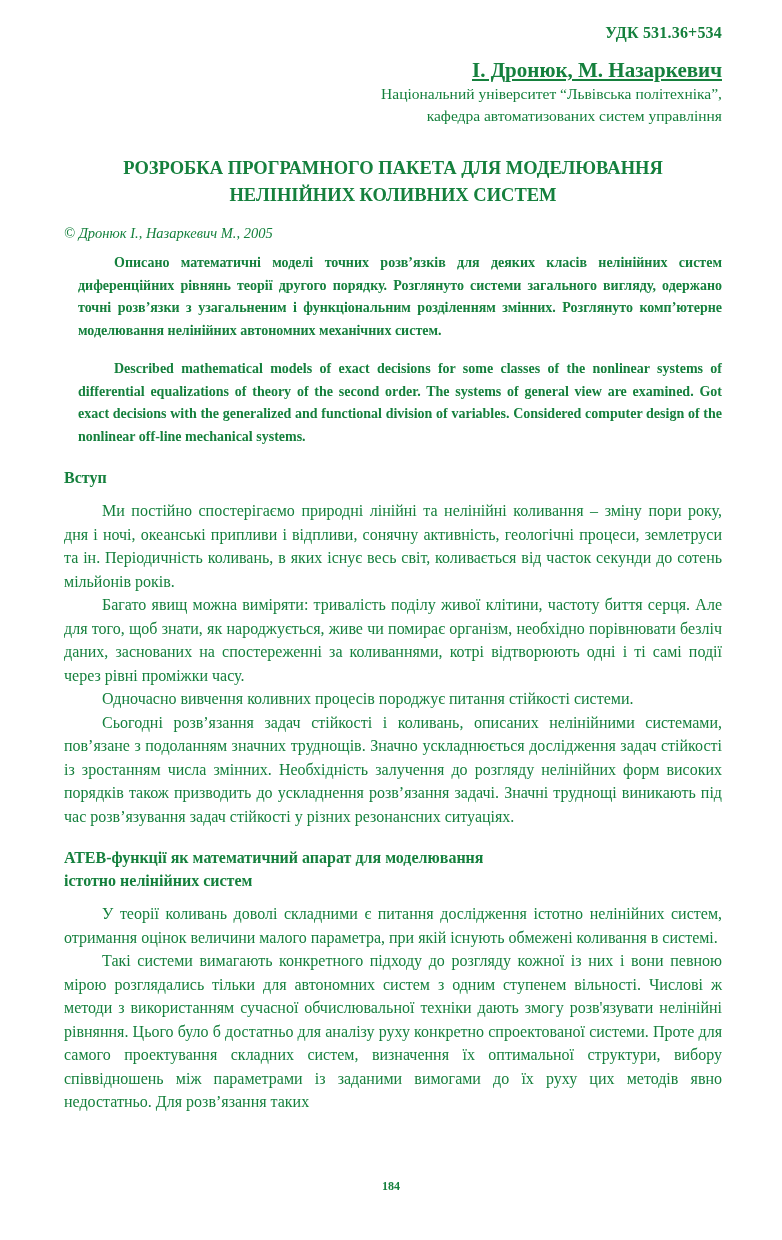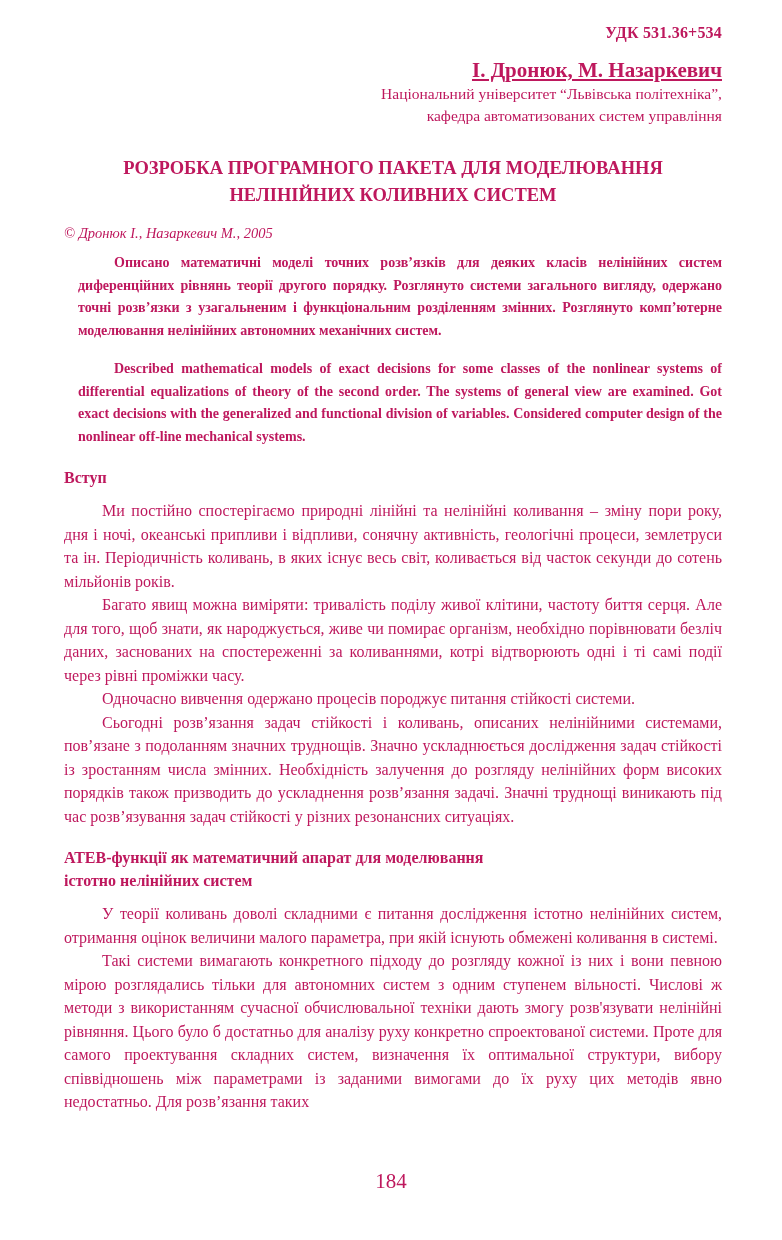--- a/index.html
+++ b/index.html
@@ -6,21 +6,21 @@
     margin: 0;
     padding: 0;
     background: #ffffff;
   }
   .page {
     width: 782px;
     height: 1240px;
     box-sizing: border-box;
     padding: 24px 60px 0 64px;
     font-family: "Liberation Serif", "DejaVu Serif", serif;
-    color: #be185d;
+    color: #15803d;
     position: relative;
     overflow: hidden;
     background: #ffffff;
   }
   .udc {
     text-align: right;
     font-weight: bold;
     font-size: 16px;
     letter-spacing: .2px;
   }
@@ -69,21 +69,22 @@
     line-height: 23.5px;
     margin: 0;
     text-indent: 38px;
   }
   .page-number {
     position: absolute;
     left: 0;
     right: 0;
     bottom: 46px;
     text-align: center;
-    font-size: 21px;
+    font-size: 12px;
+    font-weight: bold;
   }
 </style>
 </head>
 <body>
 
 <div class="page">
 
   <div class="udc">УДК 531.36+534</div>
 
   <div class="authors">І. Дронюк, М. Назаркевич</div>
@@ -95,21 +96,21 @@
   <div class="copyright">© Дронюк І., Назаркевич М.,  2005</div>
 
   <p class="abstract">Описано математичні моделі точних розв’язків для деяких класів нелінійних систем диференційних рівнянь теорії другого порядку. Розглянуто системи загального вигляду, одержано точні розв’язки з узагальненим і функціональним розділенням змінних. Розглянуто комп’ютерне моделювання  нелінійних автономних механічних систем.</p>
 
   <p class="abstract">Described mathematical models of exact decisions for some classes of the nonlinear systems of differential equalizations of theory of the second order. The systems of general view are examined. Got exact decisions with the generalized and functional division of variables. Considered computer design  of the nonlinear off-line mechanical systems.</p>
 
   <h2 class="section-heading">Вступ</h2>
 
   <p class="body-par">Ми постійно спостерігаємо природні лінійні та нелінійні коливання – зміну пори року, дня і ночі, океанські припливи і відпливи, сонячну активність, геологічні процеси, землетруси та ін. Періодичність коливань, в яких існує весь світ, коливається від  часток секунди до сотень мільйонів років.</p>
   <p class="body-par">Багато явищ можна виміряти: тривалість поділу живої клітини, частоту биття серця. Але для того, щоб знати, як народжується, живе чи помирає організм, необхідно порівнювати безліч даних, заснованих на спостереженні за коливаннями, котрі відтворюють одні  і ті самі події через рівні проміжки часу.</p>
-  <p class="body-par">Одночасно вивчення одержано процесів породжує питання стійкості системи.</p>
+  <p class="body-par">Одночасно вивчення коливних процесів породжує питання стійкості системи.</p>
   <p class="body-par">Сьогодні розв’язання задач стійкості і коливань, описаних нелінійними системами, пов’язане з подоланням значних труднощів. Значно ускладнюється дослідження задач стійкості із зростанням числа змінних. Необхідність залучення до розгляду нелінійних форм високих порядків також призводить до ускладнення розв’язання задачі. Значні труднощі виникають під час розв’язування задач стійкості у різних резонансних ситуаціях.</p>
 
   <h2 class="section-heading"><span>АТЕВ-функції як математичний апарат для моделювання</span><br><span>істотно нелінійних систем</span></h2>
 
   <p class="body-par">У теорії коливань доволі складними є питання дослідження істотно нелінійних систем, отримання оцінок величини малого параметра, при якій існують обмежені коливання в системі.</p>
   <p class="body-par">Такі системи вимагають конкретного підходу до розгляду кожної із них і вони певною мірою розглядались тільки для автономних систем з одним ступенем вільності. Числові ж методи з використанням сучасної обчислювальної техніки дають змогу розв'язувати нелінійні рівняння. Цього було б достатньо для аналізу руху  конкретно спроектованої системи. Проте для самого проектування складних систем, визначення їх оптимальної структури, вибору співвідношень між параметрами із заданими вимогами до їх руху цих методів явно недостатньо. Для розв’язання таких</p>
 
   <div class="page-number">184</div>
 
 </div>

